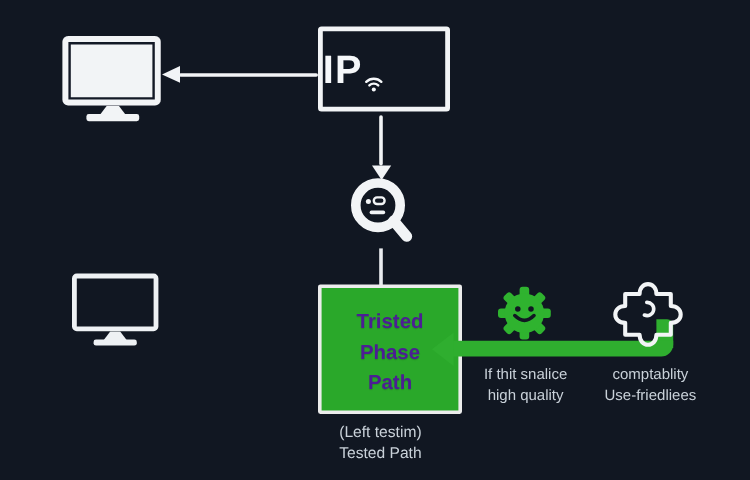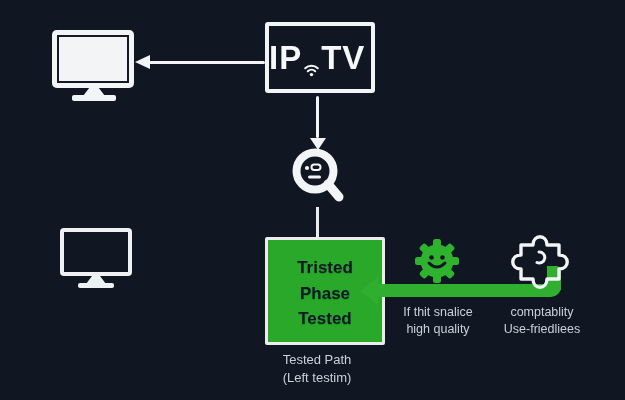--- a/index.html
+++ b/index.html
@@ -89,21 +89,21 @@
   
   .magnifier { position: absolute; left: 288px; top: 145px; }
 
   
   .green-box {
     position: absolute; left: 265px; top: 237px;
     width: 120px; height: 108px;
     background: #2aa82a; border: 3px solid #ececec; border-radius: 2px;
     display: flex; flex-direction: column; align-items: center;
     padding-top: 15px;
-    color: #0f172a;
+    color: #4c1d95;
   }
   .green-box span {
     font-size: 17px; font-weight: 700; line-height: 1.5;
     text-shadow: 0 1px 1px rgba(0,0,0,.15);
   }
 
   
   .caption {
     position: absolute; text-align: center;
     color: #c9d1d9; font-size: 13px; line-height: 1.35; font-weight: 500;
@@ -148,45 +148,44 @@
   <div class="arrow-left-shaft"></div>
   <div class="arrow-left-head"></div>
 
   <div class="iptv-box">
     <span class="iptv-text">IP</span>
     <svg class="iptv-wifi" width="17" height="15" viewBox="0 0 17 15">
       <path d="M2.2,6.2 a9,9 0 0 1 12.6,0" stroke="#f6f8fa" stroke-width="2" fill="none" stroke-linecap="round"></path>
       <path d="M4.8,9.2 a5.3,5.3 0 0 1 7.4,0" stroke="#f6f8fa" stroke-width="2" fill="none" stroke-linecap="round"></path>
       <circle cx="8.5" cy="12.6" r="1.7" fill="#f6f8fa"></circle>
     </svg>
-    <span class="iptv-text">TV</span>
   </div>
 
   <div class="arrow-down-shaft"></div>
   <div class="arrow-down-head"></div>
 
   <svg class="magnifier" width="58" height="64" viewBox="0 0 58 64">
     <circle cx="27" cy="26" r="18.5" stroke="#f2f4f6" stroke-width="8" fill="none"></circle>
     <line x1="40" y1="39" x2="51" y2="52" stroke="#f2f4f6" stroke-width="9" stroke-linecap="round"></line>
     <circle cx="19" cy="23" r="2.1" fill="#f2f4f6"></circle>
     <rect x="23.5" y="19.5" width="9" height="5.5" rx="2.7" fill="none" stroke="#f2f4f6" stroke-width="2"></rect>
     <rect x="20" y="30.5" width="13" height="3" rx="1.5" fill="#f2f4f6"></rect>
   </svg>
 
   <div class="connector-vert"></div>
 
   <div class="green-box">
     <span>Tristed</span>
     <span>Phase</span>
-    <span>Tested</span>
+    <span>Path</span>
   </div>
 
   <div class="caption caption-tested">
+    <div>(Left testim)</div>
     <div>Tested Path</div>
-    <div>(Left testim)</div>
   </div>
 
   <div class="green-arrow-elbow"></div>
   <div class="green-arrow-shaft"></div>
   <div class="green-arrow-head"></div>
 
   <svg class="gear" width="54" height="54" viewBox="0 0 54 54">
     <g fill="#2fb32f">
       <rect x="23" y="5" width="8" height="12" rx="2.5" transform="rotate(0 27 27)"></rect>
       <rect x="23" y="5" width="8" height="12" rx="2.5" transform="rotate(45 27 27)"></rect>

